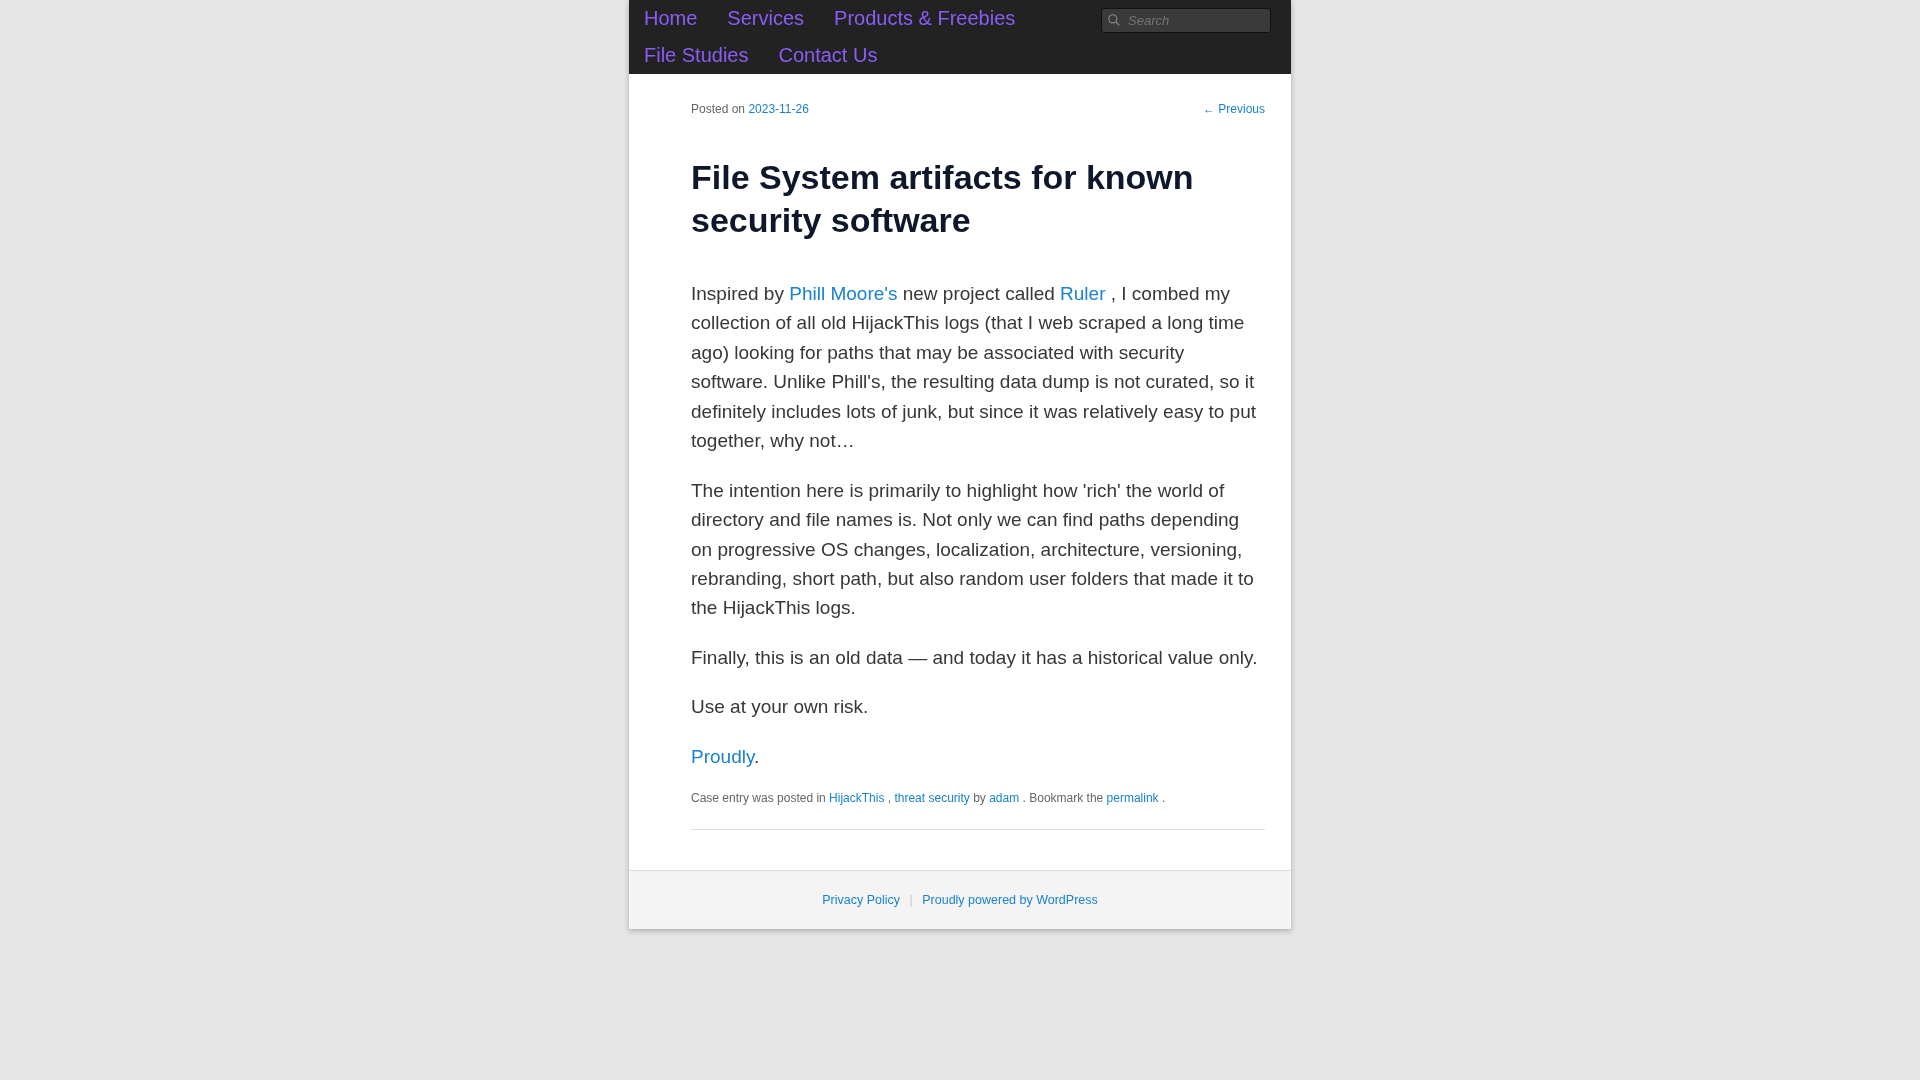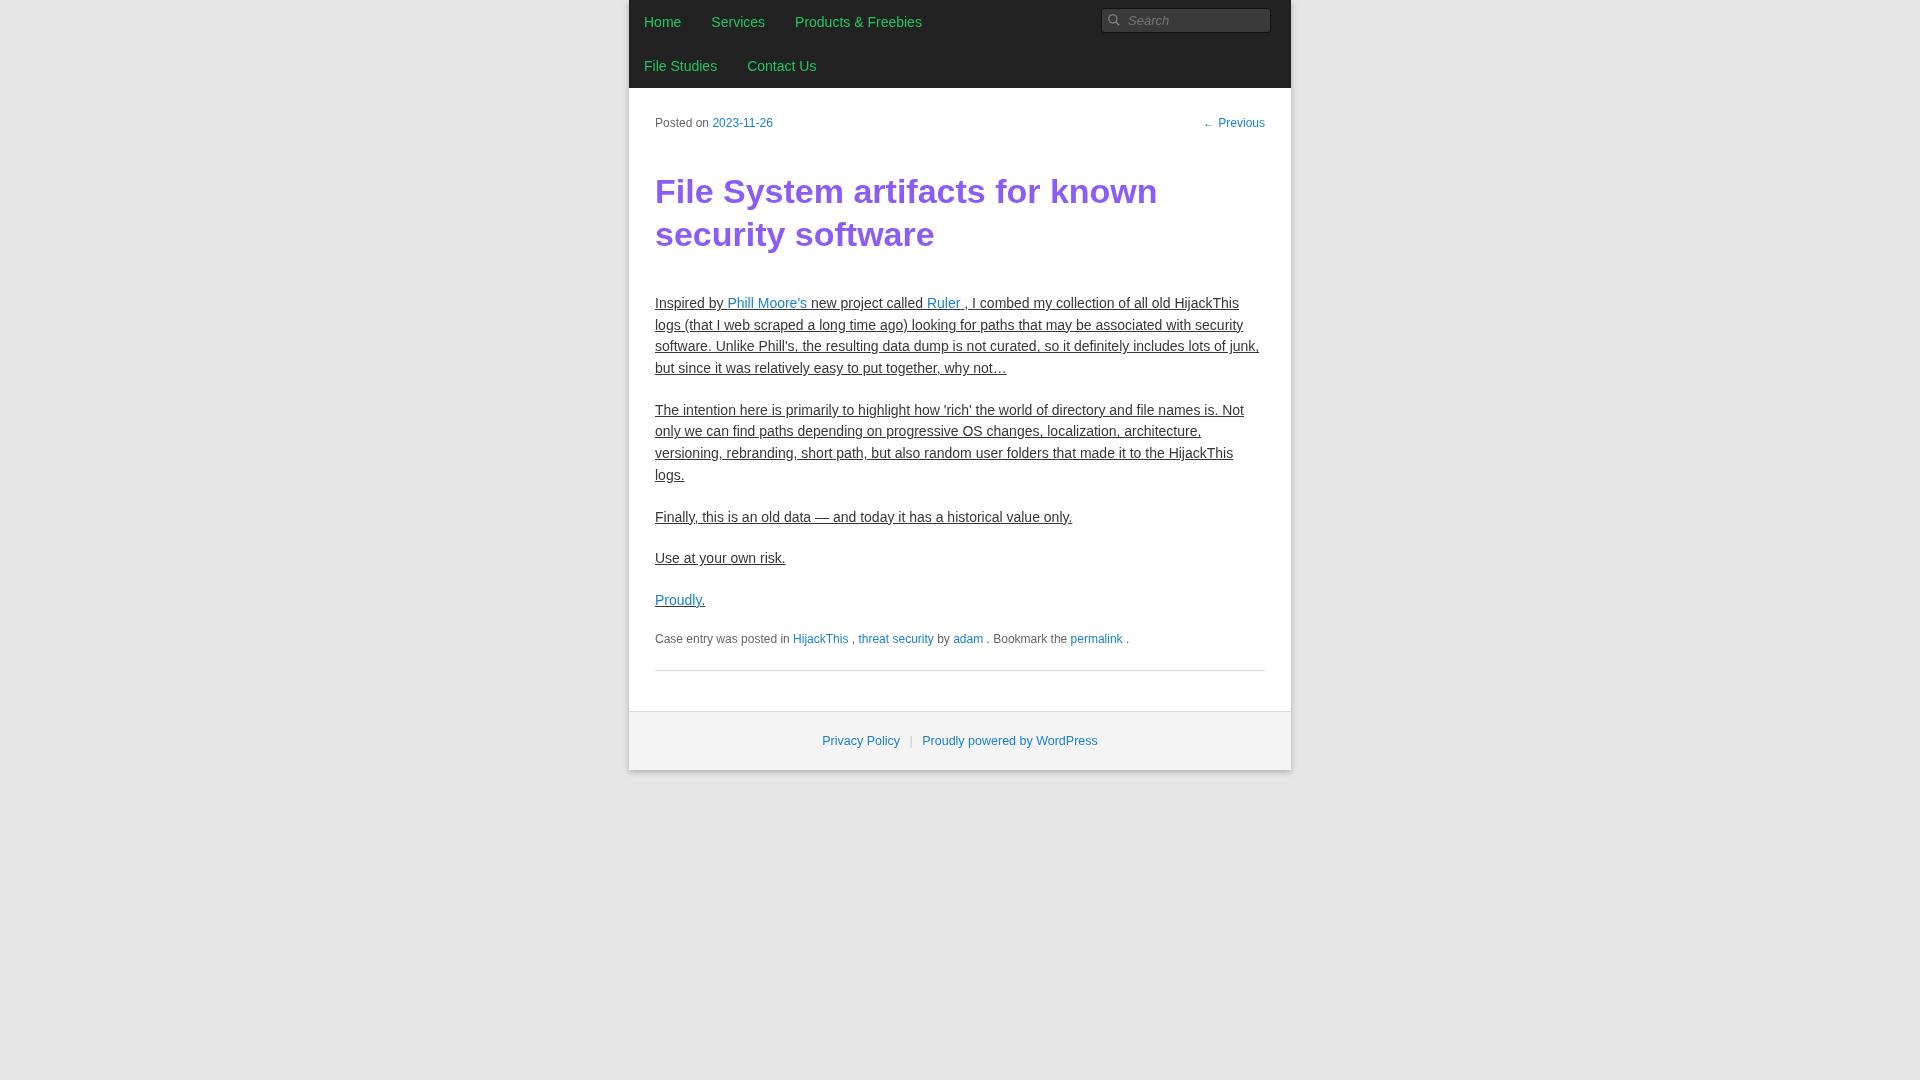--- a/index.html
+++ b/index.html
@@ -18,24 +18,24 @@
 }
 .nav {
   background: #222;
   display: flex;
   flex-wrap: wrap;
   position: relative;
 }
 .nav-row { display: flex; flex-wrap: wrap; width: 100%; }
 .nav a {
   display: block;
-  padding: 14px 15px;
-  color: #22c55e;
+  padding: 7px 15px;
+  color: #8b5cf6;
   text-decoration: none;
-  font-size: 14px;
+  font-size: 20px;
   cursor: pointer;
 }
 .search-wrap {
   position: absolute;
   right: 20px;
   top: 8px;
 }
 .search {
   background: #3a3a3a;
   border: 1px solid #111;
@@ -47,40 +47,41 @@
   width: 170px;
 }
 .search-icon {
   position: absolute;
   left: 6px;
   top: 5px;
   width: 14px; height: 14px;
 }
 .content {
   padding: 28px 26px 40px;
+  margin-left: 36px;
 }
 .meta-row {
   display: flex;
   justify-content: space-between;
   color: #666;
   font-size: 12px;
   margin-bottom: 40px;
 }
 .meta-row a, .content a, .footer a {
   color: #1982d1;
   text-decoration: none;
 }
 h1 {
   font-size: 34px;
   font-weight: 700;
-  color: #8b5cf6;
+  color: #0f172a;
   line-height: 1.25;
   margin: 20px 0 38px;
 }
-p { font-size: 14px; line-height: 1.55; margin-bottom: 20px; color: #373737; text-decoration: underline; }
+p { font-size: 19px; line-height: 1.55; margin-bottom: 20px; color: #373737; }
 .entry-footer {
   font-size: 12px;
   color: #666;
   border-bottom: 1px solid #ddd;
   padding-bottom: 24px;
 }
 .footer {
   background: #f4f4f4;
   border-top: 1px solid #ddd;
   text-align: center;

